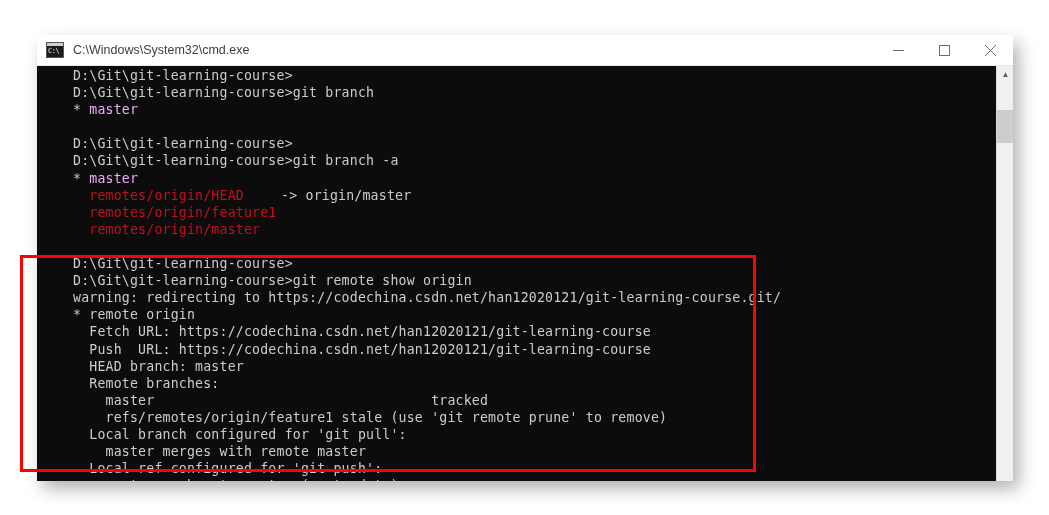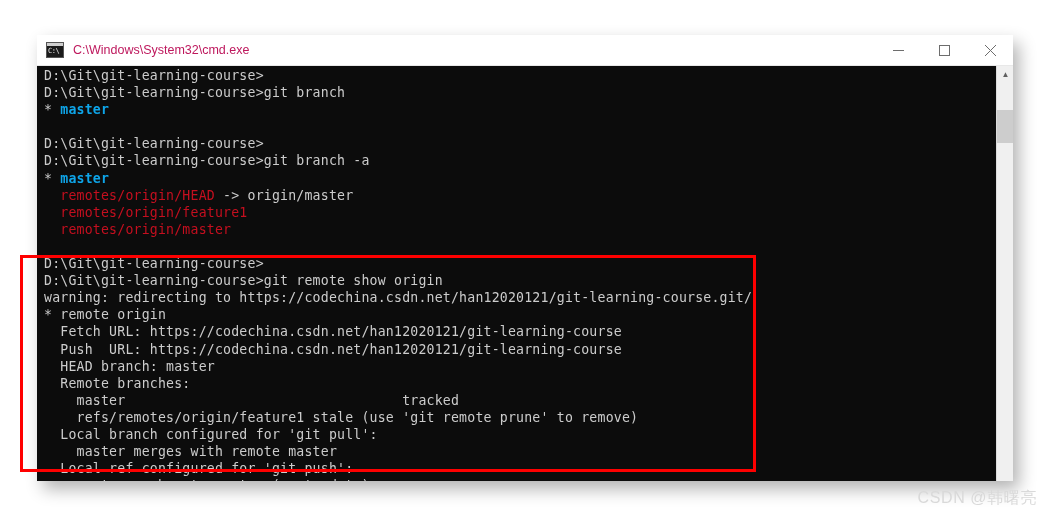--- a/index.html
+++ b/index.html
@@ -60,21 +60,21 @@
     font-family: "DejaVu Sans Mono", monospace;
     font-size: 7px;
     line-height: 10px;
     color: #e6e6e6;
     letter-spacing: -0.5px;
   }
 
   .title-text {
     margin-left: 9px;
     font-size: 12.5px;
-    color: #be185d;
+    color: #404040;
     font-family: "Liberation Sans", sans-serif;
     white-space: nowrap;
   }
 
   .winbtns {
     position: absolute;
     right: 0; top: 0;
     height: 31px;
     display: flex;
   }
@@ -100,23 +100,23 @@
     left: 7px;
     top: 1px;
     font-family: "DejaVu Sans Mono", monospace;
     font-size: 13.2px;
     line-height: 17.1px;
     color: #cccccc;
     white-space: pre;
     letter-spacing: 0.2px;
   }
   .line { height: 17.1px; }
-  .c-green { color: #0ea5e9; font-weight: bold; }
+  .c-green { color: #f0abfc; }
   .c-red   { color: #c50f1f; margin-top: 35px; }
-  .c-gray  { color: #cccccc; }
+  .c-gray  { color: #cccccc; margin-left: 29px; }
 
   
   .scrollbar {
     position: absolute;
     right: 0; top: 0;
     width: 17px;
     height: 415px;
     background: #f0f0f0;
     border-left: 1px solid #dcdcdc;
   }
@@ -198,15 +198,14 @@
       <div class="scrollbar">
         <div class="sb-arrow">▲</div>
         <div class="sb-thumb"></div>
       </div>
     </div>
 
   </div>
 
   <div class="redbox"></div>
 
-  <div class="watermark">CSDN @韩曙亮</div>
 
 </div>
 
 </body></html>

